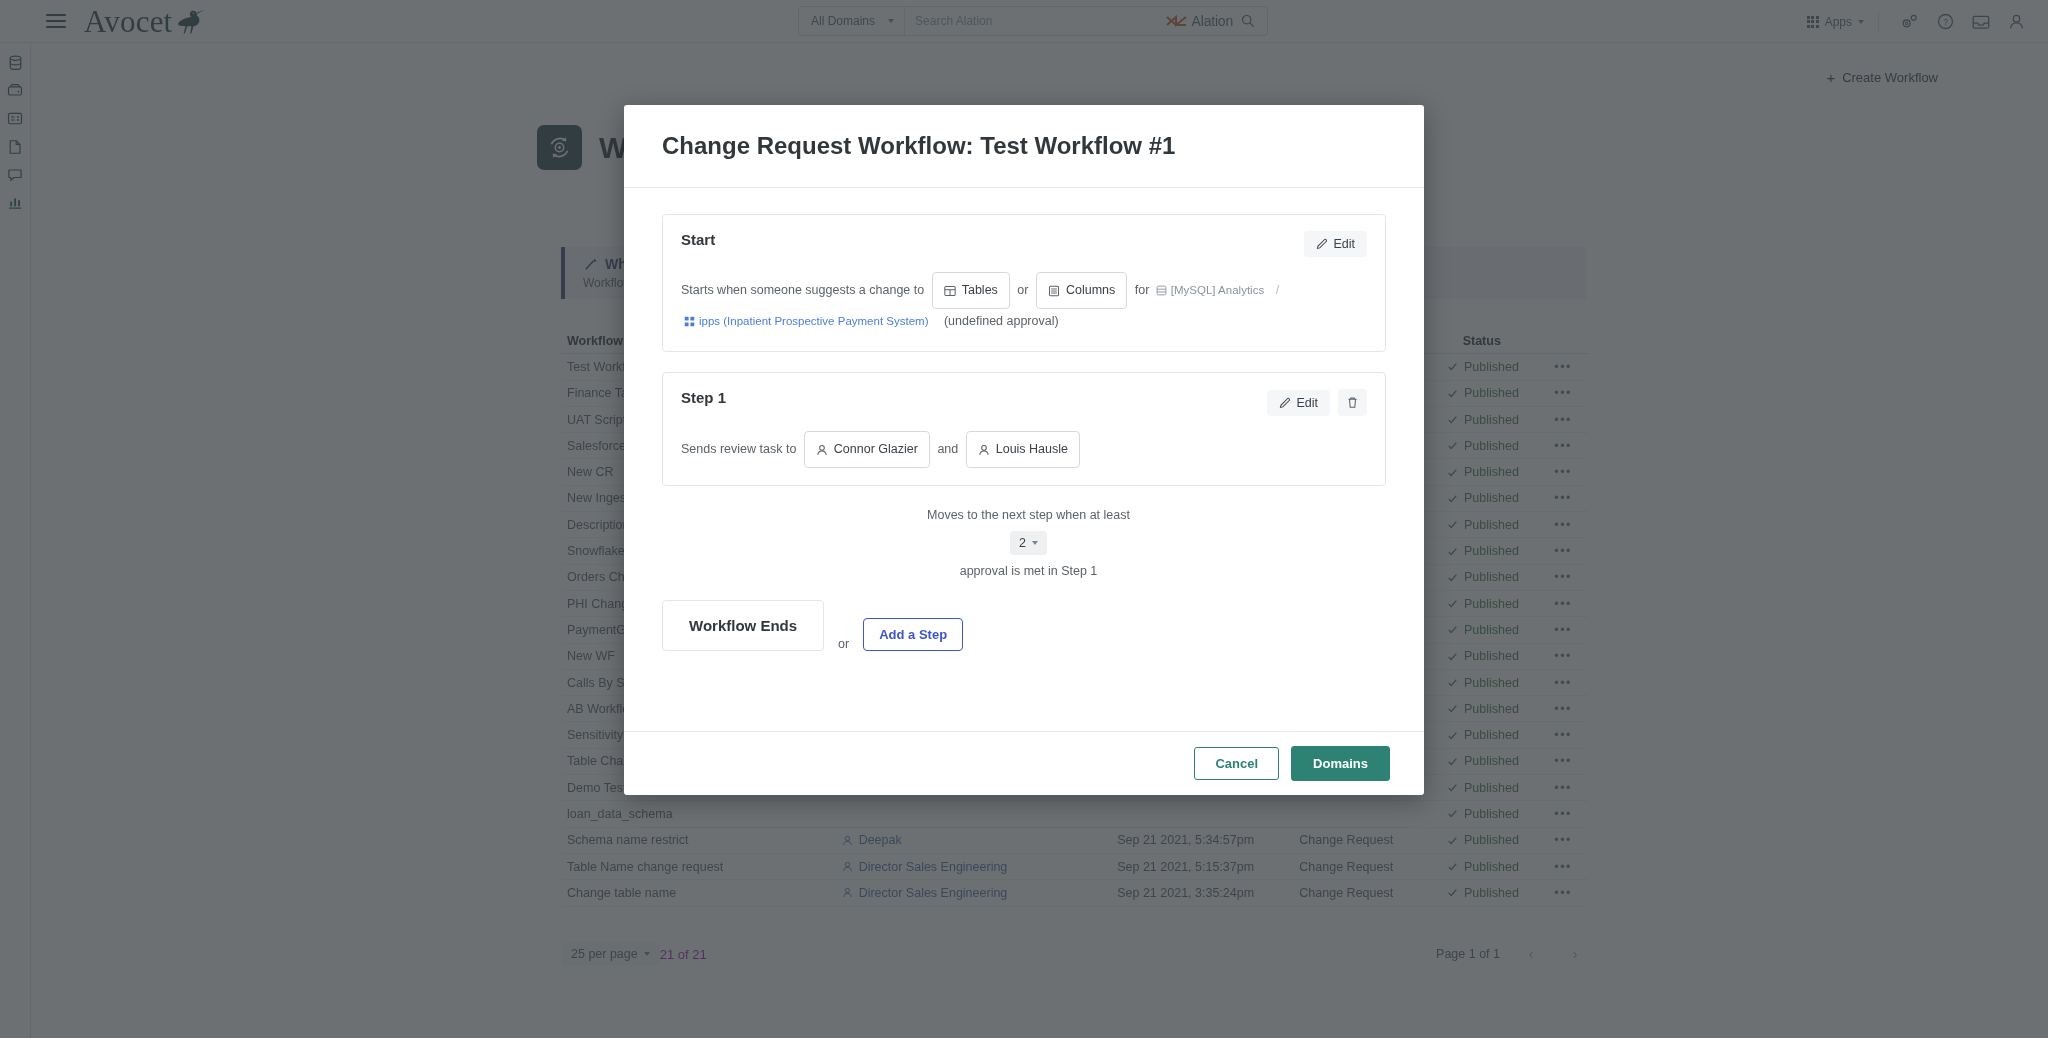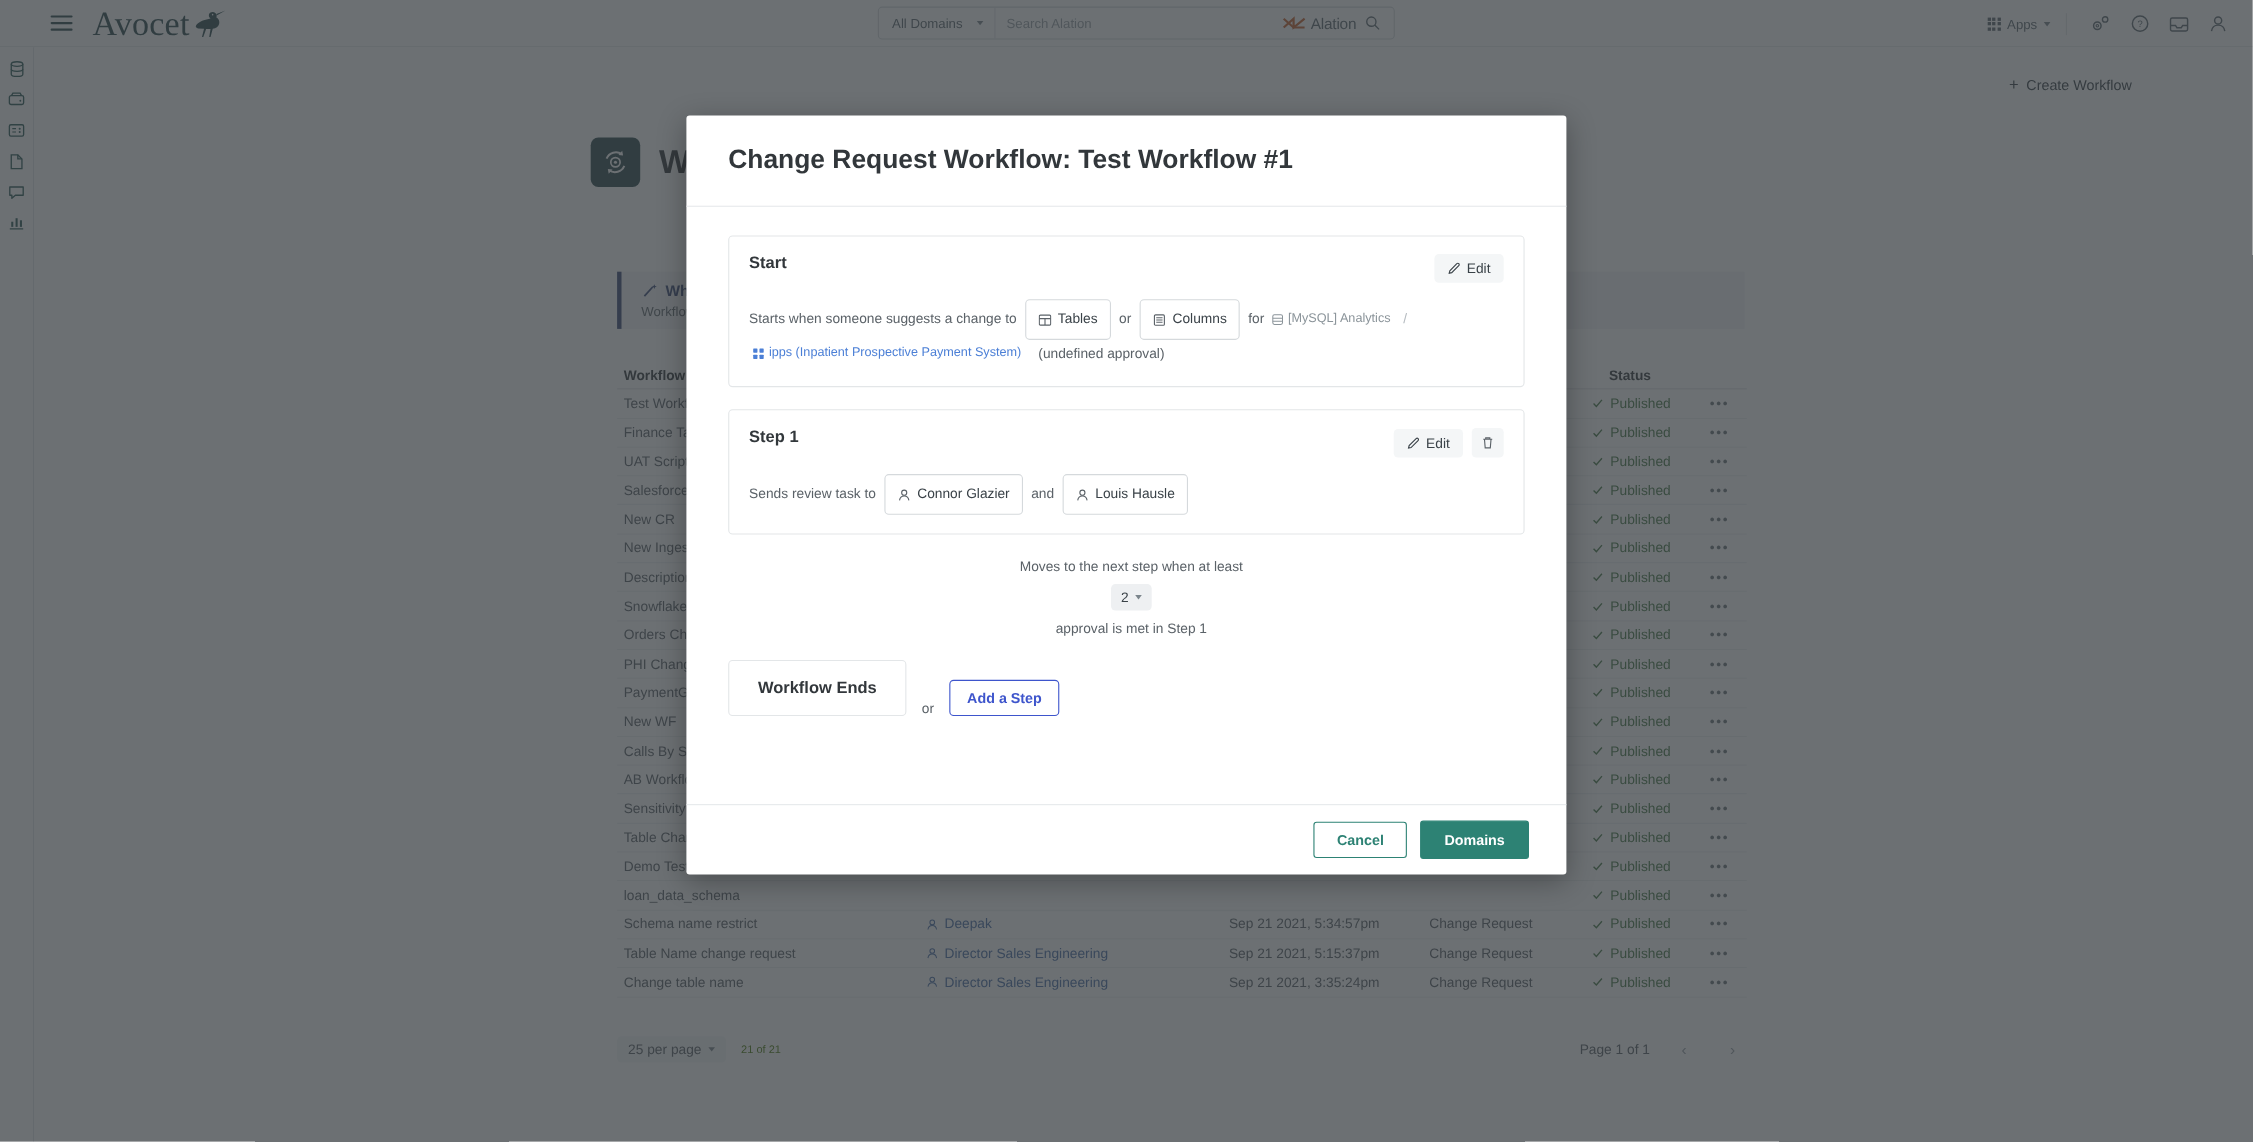--- a/index.html
+++ b/index.html
@@ -98,21 +98,21 @@
   .c-name { width: 300px; padding-left: 6px; overflow: hidden; white-space: nowrap; }
   .c-auth { width: 295px; display: flex; align-items: center; gap: 6px; color: #4b6fa8; overflow: hidden; white-space: nowrap; }
   .c-date { width: 195px; color: #5b6268; white-space: nowrap; }
   .c-type { width: 158px; color: #5b6268; white-space: nowrap; }
   .c-stat { width: 115px; display: flex; align-items: center; gap: 6px; color: #4a7a4a; white-space: nowrap; }
   .c-more { flex: 1; text-align: right; padding-right: 16px; color: #6e767c; letter-spacing: 1.5px; cursor: pointer; }
   .whead .c-auth, .whead .c-stat { color: #32373b; }
 
   .pager { position: absolute; left: 530px; top: 898px; width: 1027px; display: flex; align-items: center; justify-content: space-between; }
   .perpage { display: flex; align-items: center; gap: 6px; font-size: 12.5px; color: #5b6268; background: #f4f6f7; padding: 5px 10px; border-radius: 4px; cursor: pointer; }
-  .pg-count { font-size: 10px; color: #4d7c0f; margin-left: 14px; }
+  .pg-count { font-size: 13px; color: #a21caf; }
   .pg-left { display: flex; align-items: center; }
   .pg-right { display: flex; align-items: center; gap: 18px; font-size: 12.5px; color: #5b6268; }
   .pg-arrow { width: 26px; height: 26px; display: flex; align-items: center; justify-content: center; color: #9aa2a8; cursor: pointer; font-size: 14px; }
 
   
   .scrim { position: absolute; inset: 0; background: rgba(51,57,61,0.72); }
 
   
   .modal {
     position: absolute; left: 624px; top: 105px; width: 800px; height: 690px;

